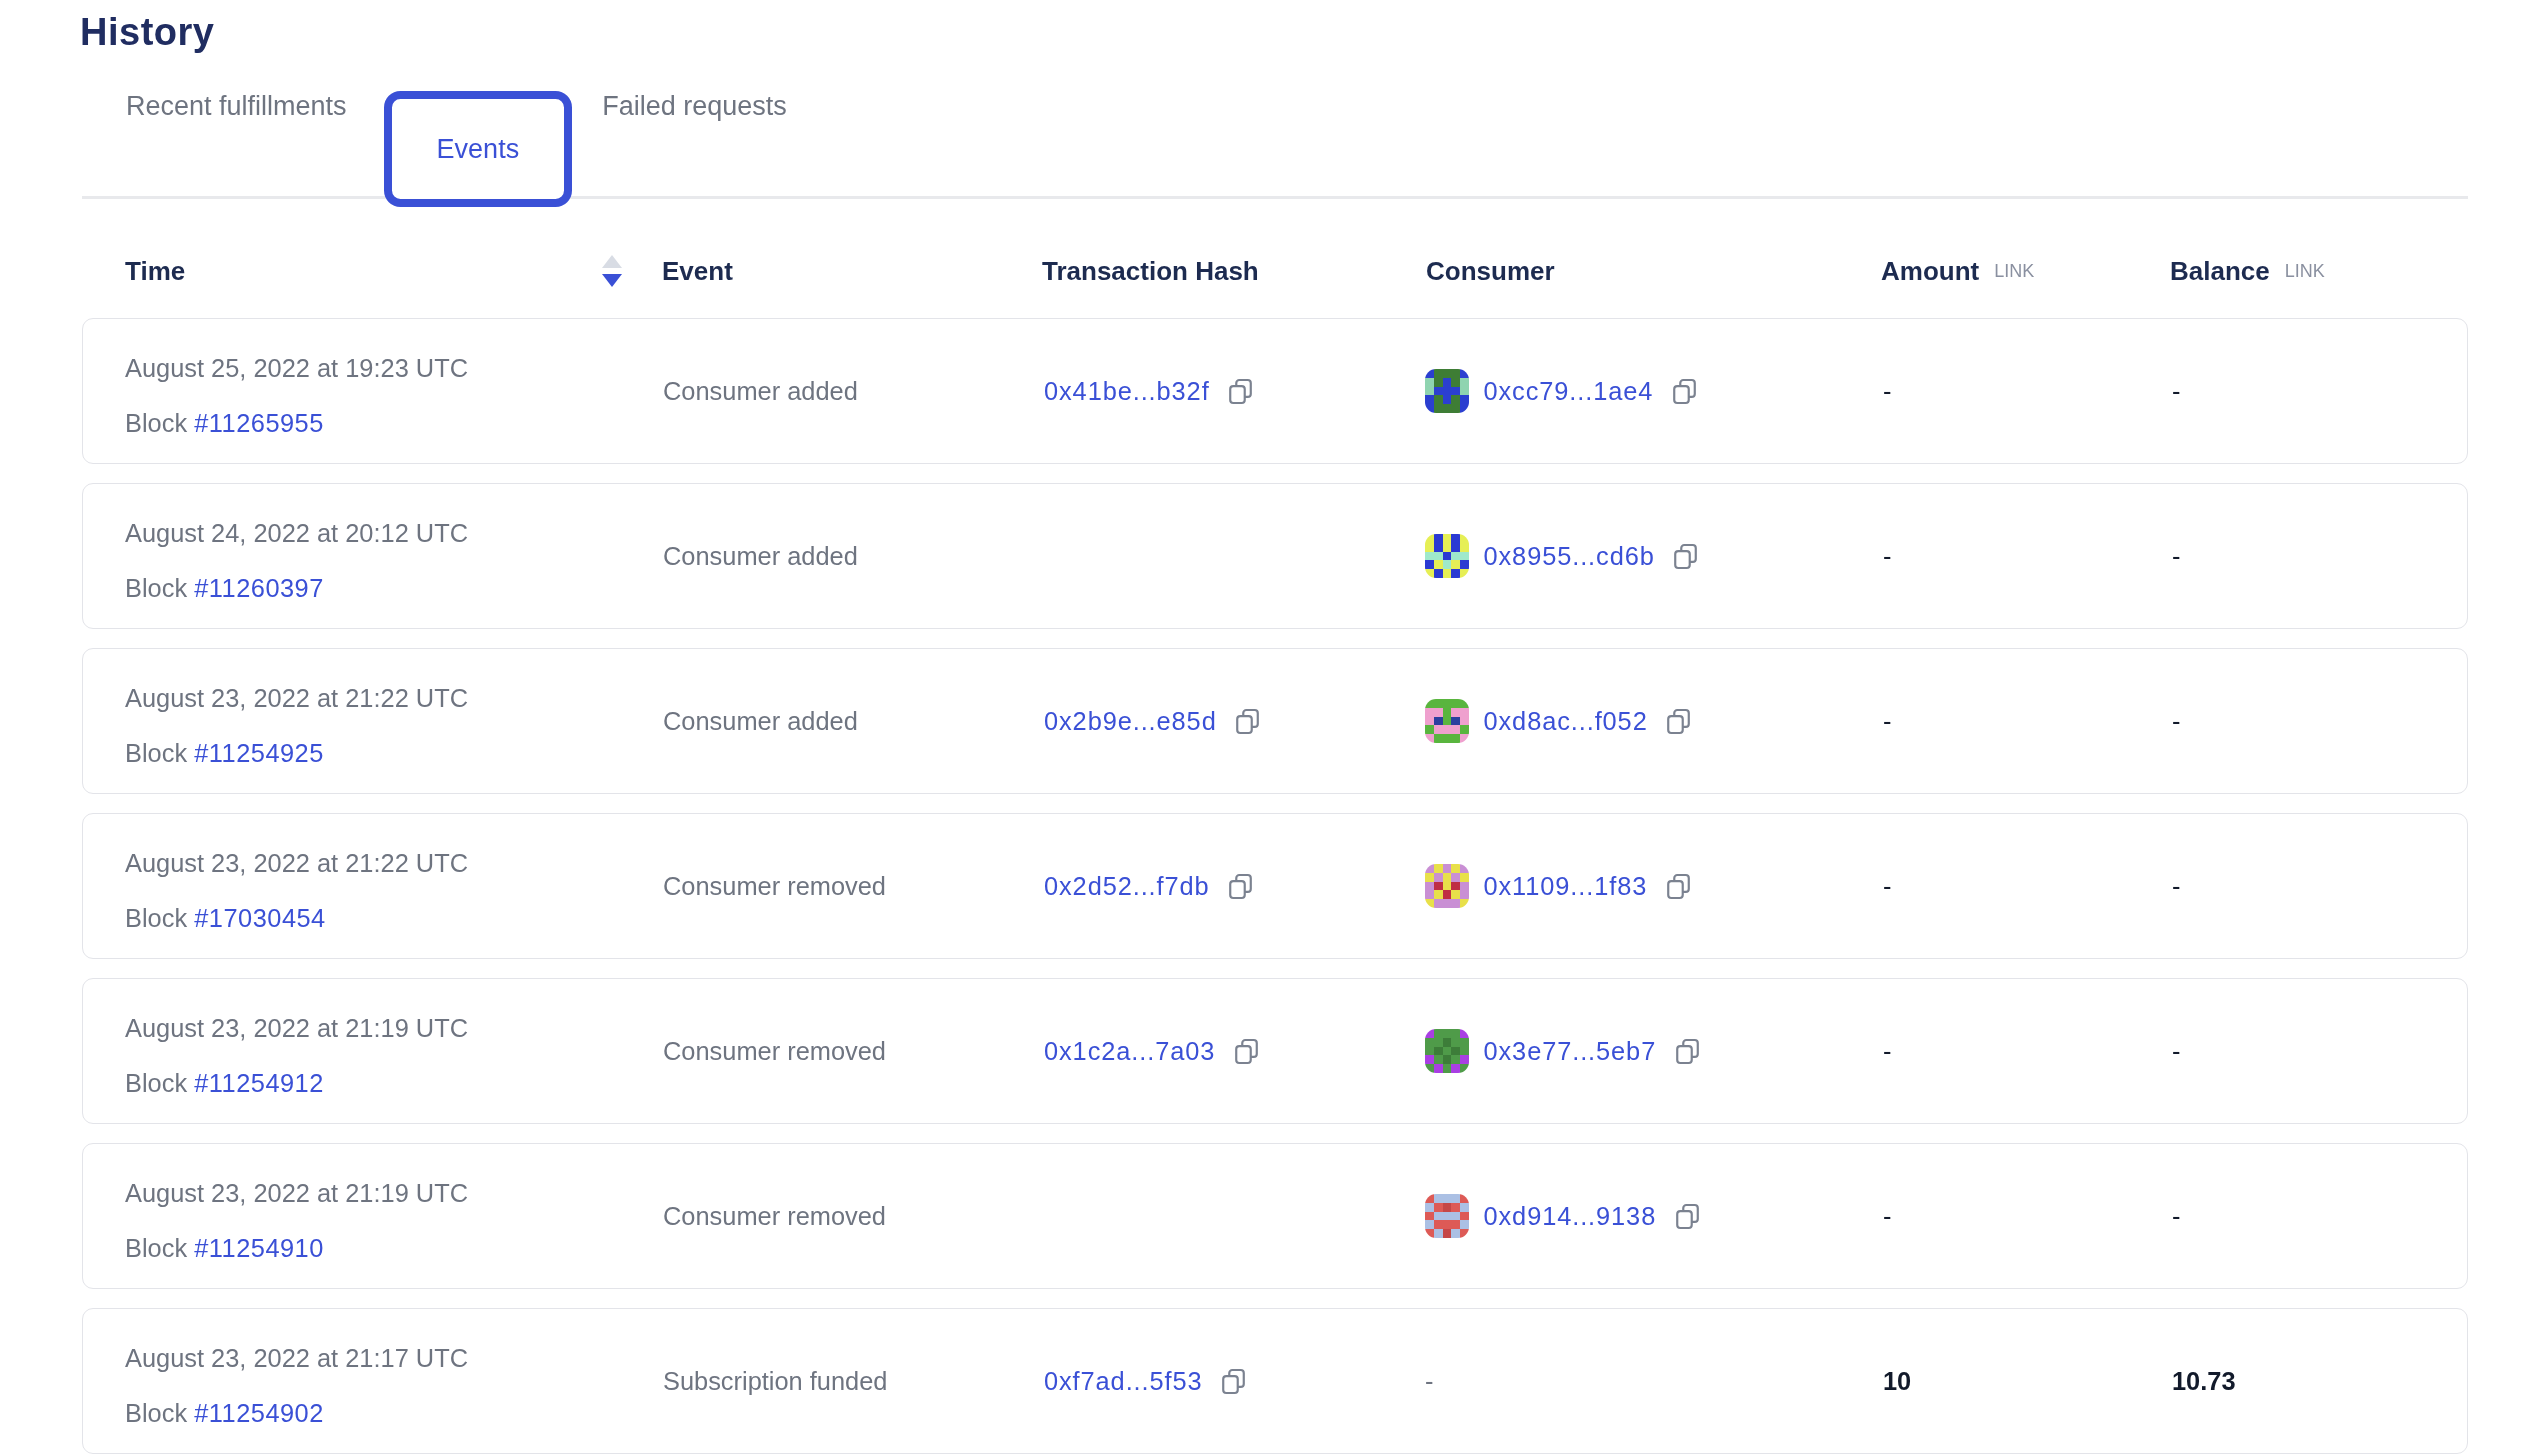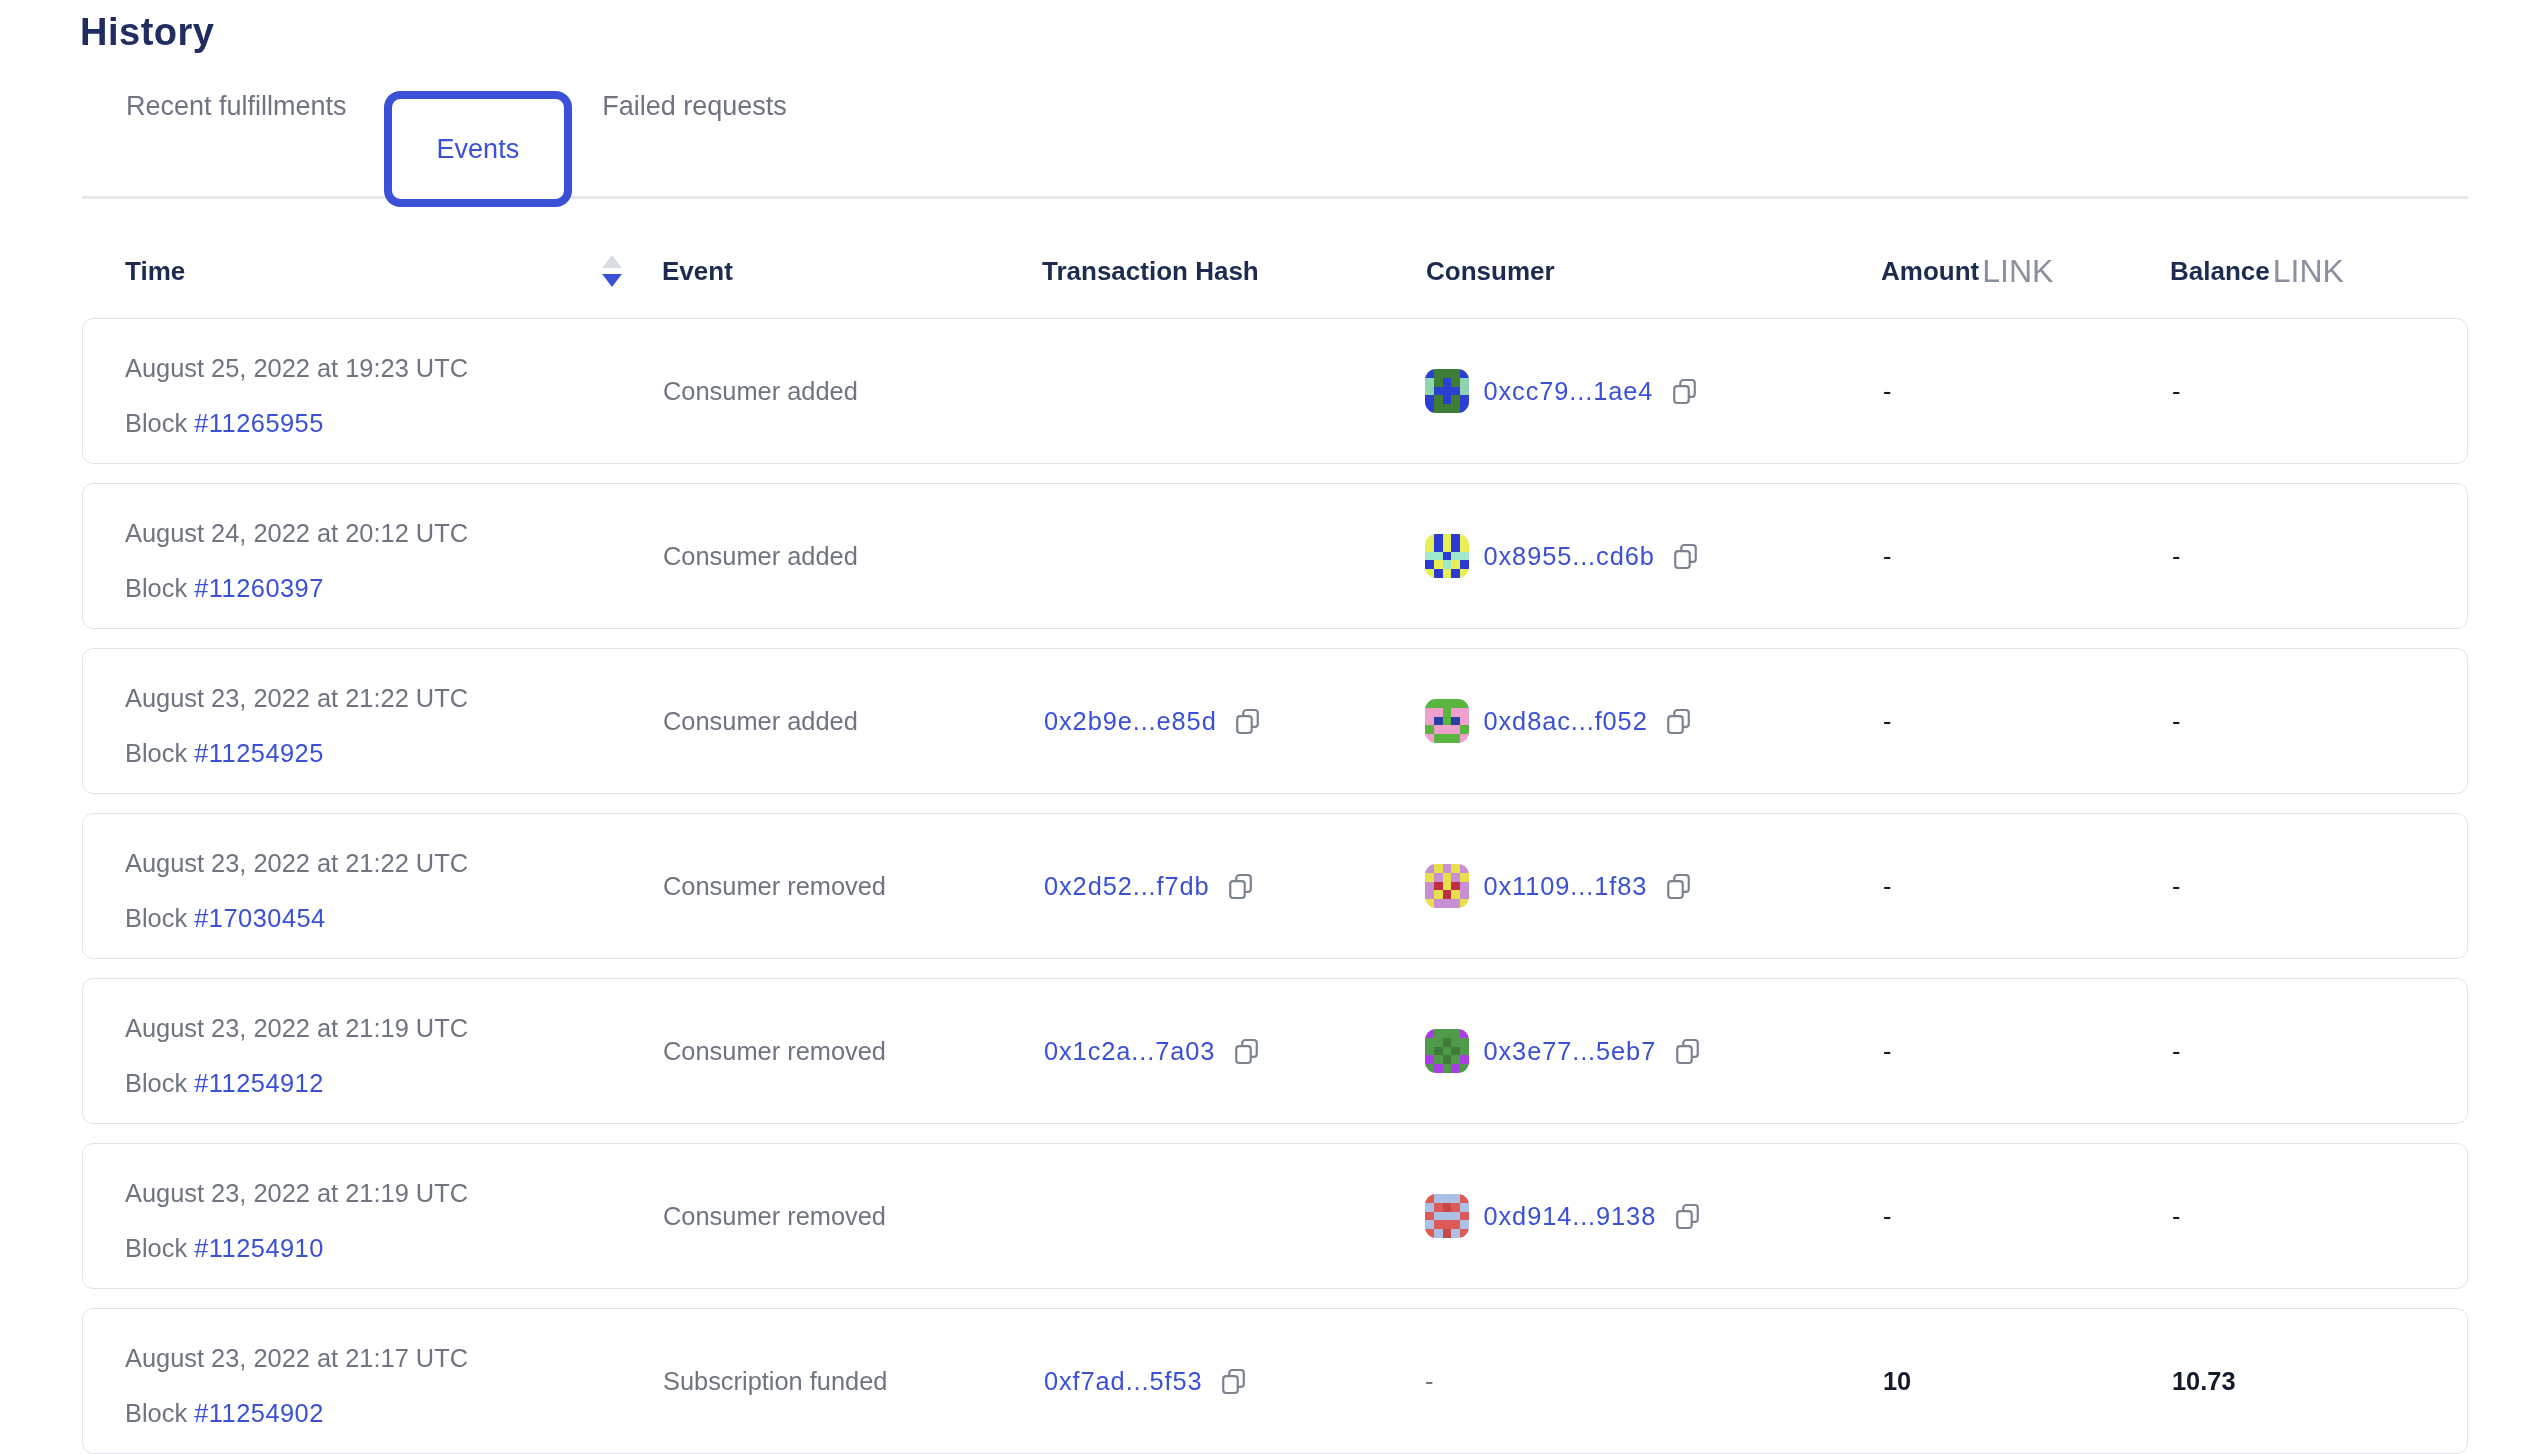--- a/index.html
+++ b/index.html
@@ -23,21 +23,21 @@
   
   .thead{position:absolute;top:245px;left:0;width:2525px;height:53px;}
   .th{position:absolute;top:0;height:53px;display:flex;align-items:center;
       font-size:26px;font-weight:700;color:#1D2B50;white-space:nowrap;}
   .th-time{left:125px;}
   .th-event{left:662px;}
   .th-tx{left:1042px;}
   .th-consumer{left:1426px;}
   .th-amount{left:1881px;}
   .th-balance{left:2170px;}
-  .unit{font-weight:400;color:#8A90A0;margin-left:3px;font-size:32px;}
+  .unit{font-weight:400;color:#8A90A0;margin-left:15px;font-size:18px;}
   .sort{position:absolute;left:602px;top:10px;display:flex;flex-direction:column;align-items:center;cursor:pointer;}
   .sort-up{width:0;height:0;border-left:10px solid transparent;border-right:10px solid transparent;
            border-bottom:13.6px solid #D8DCE4;margin-bottom:5.5px;}
   .sort-down{width:0;height:0;border-left:10px solid transparent;border-right:10px solid transparent;
              border-top:13.6px solid var(--accent,#3A50D6);}
 
   
   .rows{position:absolute;left:82px;top:318px;width:2386px;}
   .card{position:relative;width:100%;height:146px;box-sizing:border-box;background:#fff;
         border:1.8px solid #E3E4E9;border-radius:11px;margin-bottom:19px;}
@@ -95,20 +95,29 @@
   <div class="rows" id="rows">
   <div class="card">
     <div class="cell cell-time">
       <div class="date">August 25, 2022 at 19:23 UTC</div>
       <div class="blockline">
         <span>Block</span>
         <a class="link">#11265955</a>
       </div>
     </div>
     <div class="cell mid cell-event">Consumer added</div>
+    <div class="cell mid cell-tx">
+      <a class="link hash">0x41be...b32f</a>
+      <span class="copy">
+        <svg width="29" height="29" viewBox="0 0 24 24" fill="none" stroke="#7B8290" stroke-width="1.8">
+          <rect x="8.5" y="2.5" width="12" height="14" rx="2.5"></rect>
+          <rect x="3.5" y="7.5" width="12" height="14" rx="2.5" fill="#ffffff"></rect>
+        </svg>
+      </span>
+    </div>
     <div class="cell mid cell-consumer">
       <span class="identicon">
             <div style="background: rgb(43, 63, 208);"></div>
             <div style="background: rgb(62, 125, 53);"></div>
             <div style="background: rgb(62, 125, 53);"></div>
             <div style="background: rgb(62, 125, 53);"></div>
             <div style="background: rgb(43, 63, 208);"></div>
             <div style="background: rgb(143, 212, 176);"></div>
             <div style="background: rgb(62, 125, 53);"></div>
             <div style="background: rgb(43, 63, 208);"></div>

